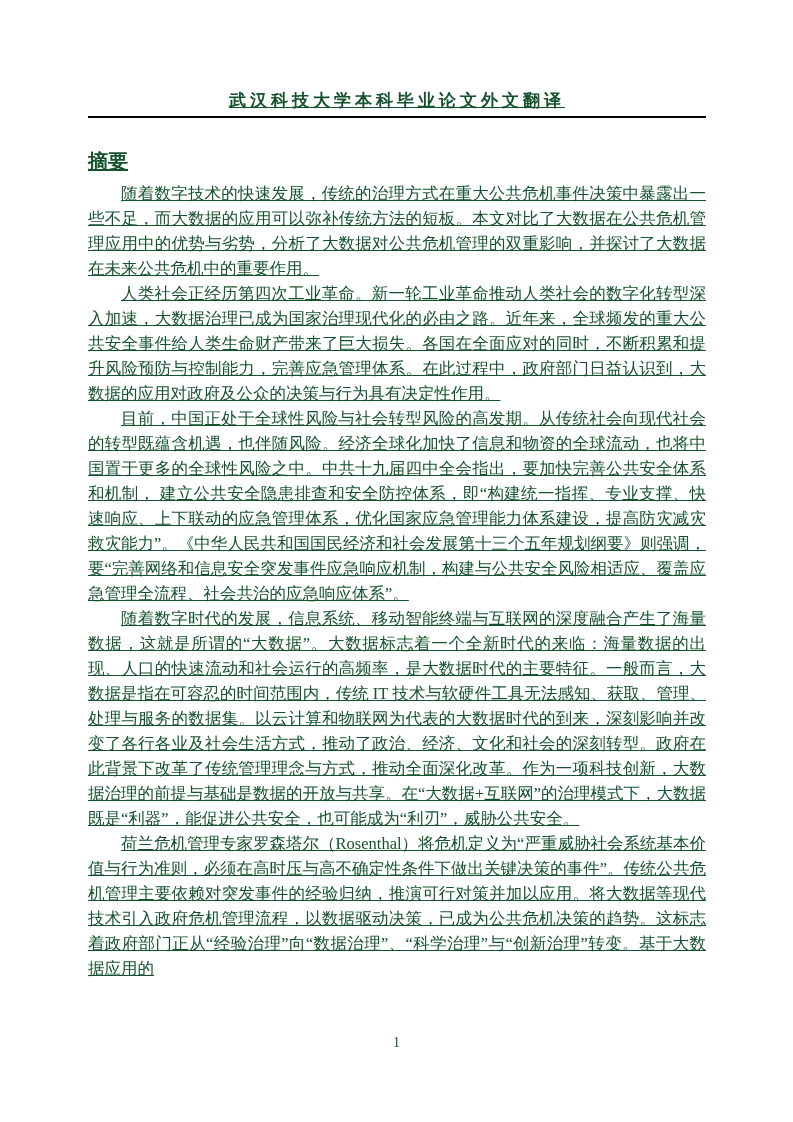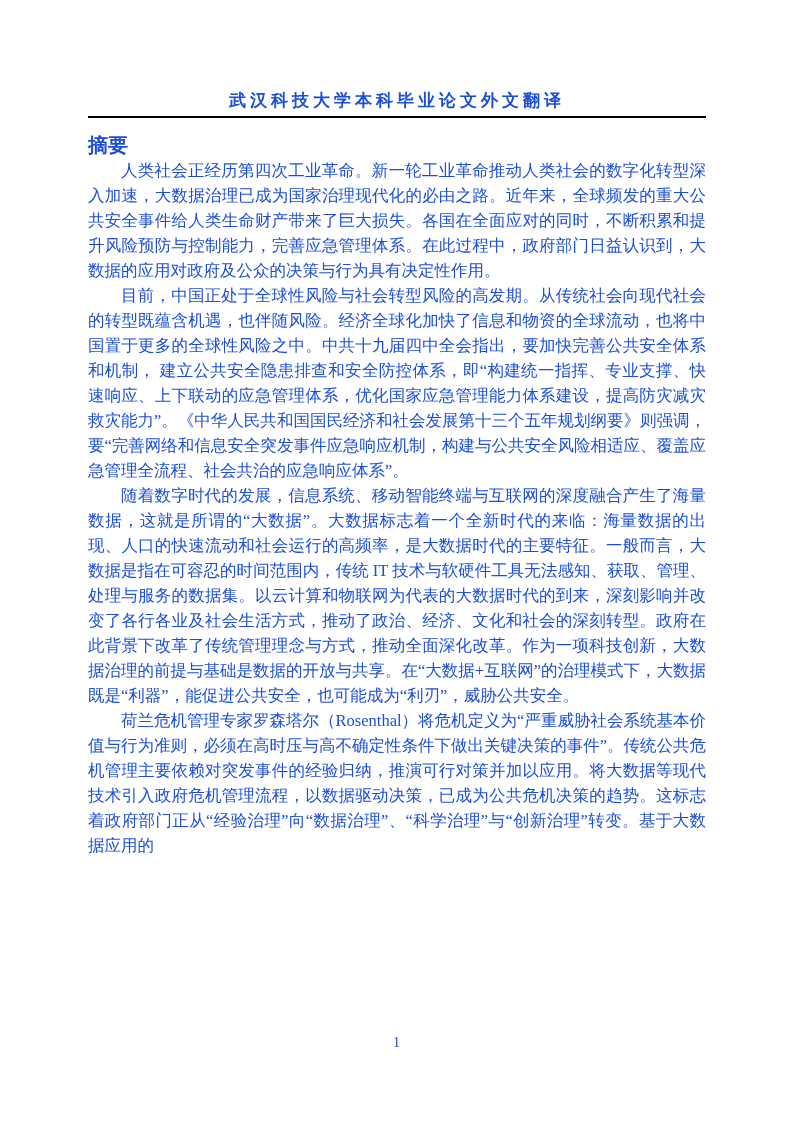--- a/index.html
+++ b/index.html
@@ -3,38 +3,39 @@
 <meta charset="utf-8">
 <style>
   * { margin: 0; padding: 0; box-sizing: border-box; }
   html, body { background: #ffffff; }
   .page {
     position: relative;
     width: 793px;
     height: 1122px;
     margin: 0 auto;
     background: #ffffff;
-    color: #1d4ed8;
+    color: #14532d;
     font-family: "Liberation Serif", "DejaVu Serif", serif;
     overflow: hidden;
+    text-decoration: underline;
   }
   .content {
     padding: 92px 87px 0 88px;
   }
   .doc-header {
     text-align: center;
     font-weight: bold;
     font-size: 17px;
     line-height: 17px;
     letter-spacing: 4px;
     padding-bottom: 7px;
     border-bottom: 2px solid #000000;
   }
   .h-abstract {
-    margin-top: 14px;
+    margin-top: 30px;
     font-family: "Liberation Sans", "DejaVu Sans", sans-serif;
     font-weight: bold;
     font-size: 20px;
     line-height: 26px;
   }
   .body-text {
     font-size: 16.5px;
     line-height: 25px;
     text-align: justify;
   }
@@ -80,20 +81,21 @@
 </head>
 <body>
 
 <div class="page">
   <div class="content">
 
     <div class="doc-header">武汉科技大学本科毕业论文外文翻译</div>
 
     <div class="h-abstract">摘要</div>
 
+    <p class="body-text para abstract-para">随着数字技术的快速发展，传统的治理方式在重大公共危机事件决策中暴露出一些不足，而大数据的应用可以弥补传统方法的短板。本文对比了大数据在公共危机管理应用中的优势与劣势，分析了大数据对公共危机管理的双重影响，并探讨了大数据在未来公共危机中的重要作用。</p>
 
 
 
     <p class="body-text para">人类社会正经历第四次工业革命。新一轮工业革命推动人类社会的数字化转型深入加速，大数据治理已成为国家治理现代化的必由之路。近年来，全球频发的重大公共安全事件给人类生命财产带来了巨大损失。各国在全面应对的同时，不断积累和提升风险预防与控制能力，完善应急管理体系。在此过程中，政府部门日益认识到，大数据的应用对政府及公众的决策与行为具有决定性作用。</p>
 
     <p class="body-text para">目前，中国正处于全球性风险与社会转型风险的高发期。从传统社会向现代社会的转型既蕴含机遇，也伴随风险。经济全球化加快了信息和物资的全球流动，也将中国置于更多的全球性风险之中。中共十九届四中全会指出，要加快完善公共安全体系和机制， 建立公共安全隐患排查和安全防控体系，即“构建统一指挥、专业支撑、快速响应、上下联动的应急管理体系，优化国家应急管理能力体系建设，提高防灾减灾救灾能力”。《中华人民共和国国民经济和社会发展第十三个五年规划纲要》则强调，要“完善网络和信息安全突发事件应急响应机制，构建与公共安全风险相适应、覆盖应急管理全流程、社会共治的应急响应体系”。</p>
 
     <p class="body-text para">随着数字时代的发展，信息系统、移动智能终端与互联网的深度融合产生了海量数据，这就是所谓的“大数据”。大数据标志着一个全新时代的来临：海量数据的出现、人口的快速流动和社会运行的高频率，是大数据时代的主要特征。一般而言，大数据是指在可容忍的时间范围内，传统 IT 技术与软硬件工具无法感知、获取、管理、处理与服务的数据集。以云计算和物联网为代表的大数据时代的到来，深刻影响并改变了各行各业及社会生活方式，推动了政治、经济、文化和社会的深刻转型。政府在此背景下改革了传统管理理念与方式，推动全面深化改革。作为一项科技创新，大数据治理的前提与基础是数据的开放与共享。在“大数据+互联网”的治理模式下，大数据既是“利器”，能促进公共安全，也可能成为“利刃”，威胁公共安全。</p>
 
     <p class="body-text para">荷兰危机管理专家罗森塔尔（Rosenthal）将危机定义为“严重威胁社会系统基本价值与行为准则，必须在高时压与高不确定性条件下做出关键决策的事件”。传统公共危机管理主要依赖对突发事件的经验归纳，推演可行对策并加以应用。将大数据等现代技术引入政府危机管理流程，以数据驱动决策，已成为公共危机决策的趋势。这标志着政府部门正从“经验治理”向“数据治理”、“科学治理”与“创新治理”转变。基于大数据应用的</p>

